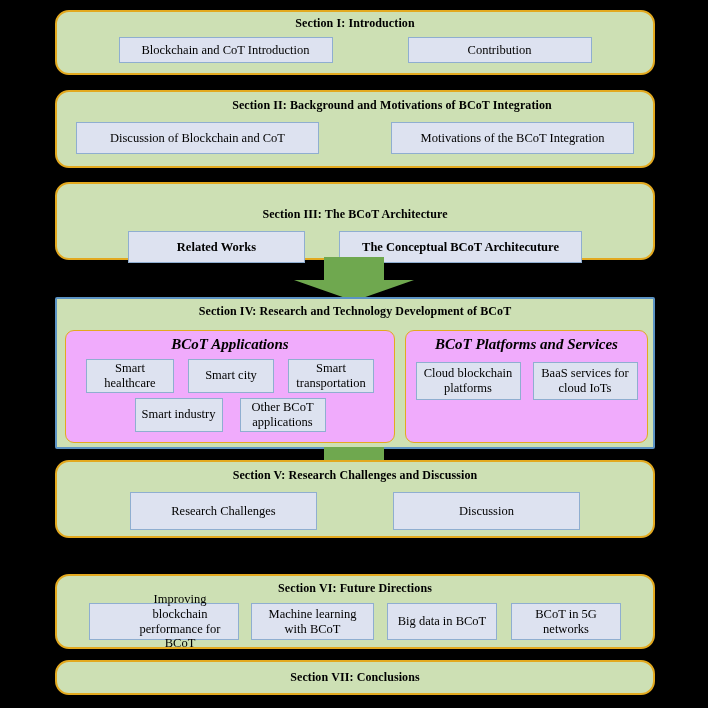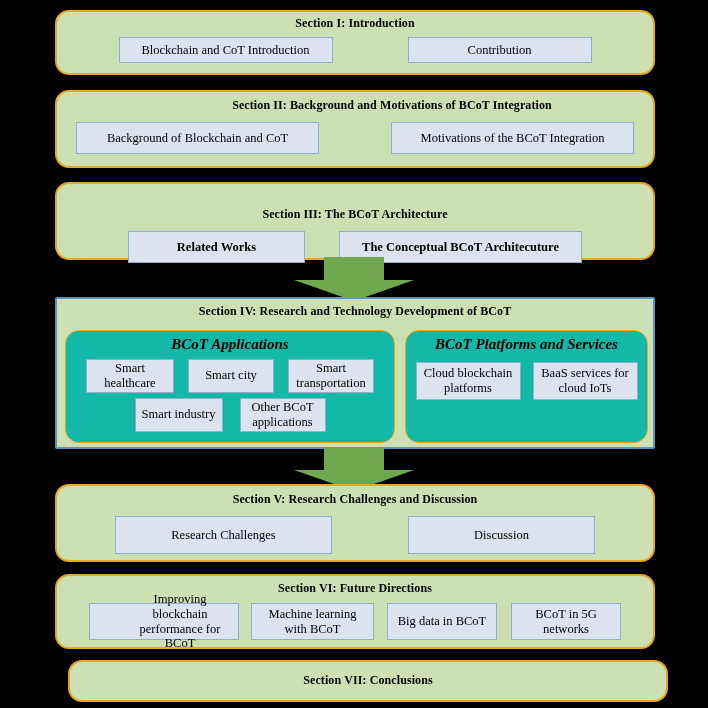--- a/index.html
+++ b/index.html
@@ -19,43 +19,43 @@
   .subbox{box-sizing:border-box;background:#dde2f0;border:1px solid #8faed0;
           display:flex;align-items:center;justify-content:center;text-align:center;
           font-size:12.5px;line-height:1.18;padding:2px 4px;}
 
   
   .arrow{position:absolute;width:120px;height:44px;
          background:#6fa84f;
          clip-path:polygon(25% 0%,75% 0%,75% 52%,100% 52%,50% 100%,0% 52%,25% 52%);}
 
   
-  .panel{box-sizing:border-box;background:#14b8a6;border:1px solid #e3a91f;
-         border-radius:14px;position:absolute;}
+  .panel{box-sizing:border-box;background:#f0abfc;border:1px solid #e3a91f;
+         border-radius:9px;position:absolute;}
   .panel-title{text-align:center;font-weight:bold;font-style:italic;font-size:15px;
                line-height:1.1;}
 </style>
 </head>
 <body>
 
 <div id="canvas">
 
   <div class="section" style="top:10px;height:65px;">
     <div class="sec-title" style="margin-top:5px;">Section I: Introduction</div>
     <div class="row" style="margin-top:7px;">
       <div class="subbox" style="width:214px;height:26px;">Blockchain and CoT Introduction</div>
       <div style="width:75px;"></div>
       <div class="subbox" style="width:184px;height:26px;">Contribution</div>
     </div>
   </div>
 
   <div class="section" style="top:90px;height:78px;">
     <div class="sec-title" style="margin-top:7px;padding-left:37px;">Section II: Background and Motivations of BCoT Integration</div>
     <div class="row" style="margin-top:10px;">
-      <div class="subbox" style="width:243px;height:32px;">Background of Blockchain and CoT</div>
+      <div class="subbox" style="width:243px;height:32px;">Discussion of Blockchain and CoT</div>
       <div style="width:72px;"></div>
       <div class="subbox" style="width:243px;height:32px;">Motivations of the BCoT Integration</div>
     </div>
   </div>
 
   <div class="section" style="top:182px;height:78px;">
     <div class="sec-title" style="margin-top:24px;">Section III: The BCoT Architecture</div>
     <div class="row" style="margin-top:10px;font-weight:bold;">
       <div class="subbox" style="width:177px;height:32px;">Related Works</div>
       <div style="width:34px;"></div>
@@ -89,39 +89,39 @@
       <div class="row" style="margin-top:9px;">
         <div class="subbox" style="width:105px;height:38px;">Cloud blockchain platforms</div>
         <div style="width:12px;"></div>
         <div class="subbox" style="width:105px;height:38px;">BaaS services for cloud IoTs</div>
       </div>
     </div>
   </div>
 
   <div class="arrow" style="left:294px;top:447px;"></div>
 
-  <div class="section" style="top:484px;height:78px;font-family:Liberation Serif, serif;">
+  <div class="section" style="top:460px;height:78px;font-family:Liberation Serif, serif;">
     <div class="sec-title" style="margin-top:7px;">Section V: Research Challenges and Discussion</div>
     <div class="row" style="margin-top:10px;">
-      <div class="subbox" style="width:217px;height:38px;">Research Challenges</div>
+      <div class="subbox" style="width:187px;height:38px;">Research Challenges</div>
       <div style="width:76px;"></div>
       <div class="subbox" style="width:187px;height:38px;">Discussion</div>
     </div>
   </div>
 
   <div class="section" style="top:574px;height:75px;">
     <div class="sec-title" style="margin-top:6px;">Section VI: Future Directions</div>
     <div class="row" style="margin-top:8px;">
       <div class="subbox" style="width:150px;height:37px;padding-left:36px;">Improving blockchain performance for BCoT</div>
       <div style="width:12px;"></div>
       <div class="subbox" style="width:123px;height:37px;">Machine learning with BCoT</div>
       <div style="width:13px;"></div>
       <div class="subbox" style="width:110px;height:37px;">Big data in BCoT</div>
       <div style="width:14px;"></div>
       <div class="subbox" style="width:110px;height:37px;">BCoT in 5G networks</div>
     </div>
   </div>
 
-  <div class="section" style="top:660px;height:42px;display:flex;align-items:center;justify-content:center;margin-left:13px;">
+  <div class="section" style="top:660px;height:35px;display:flex;align-items:center;justify-content:center;">
     <div class="sec-title">Section VII: Conclusions</div>
   </div>
 
 </div>
 
 </body></html>

